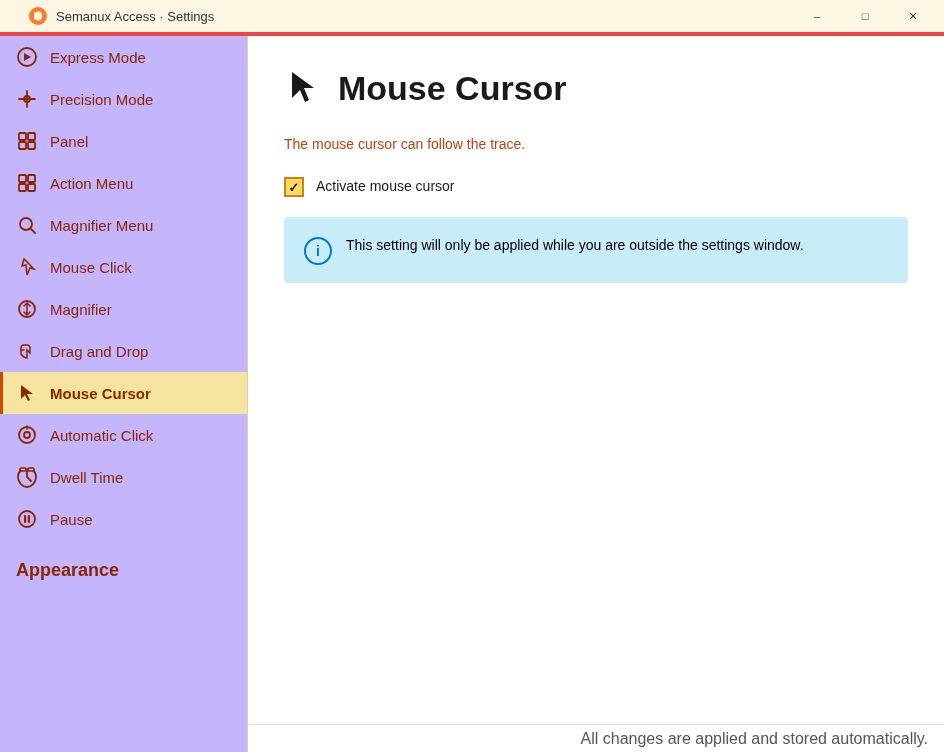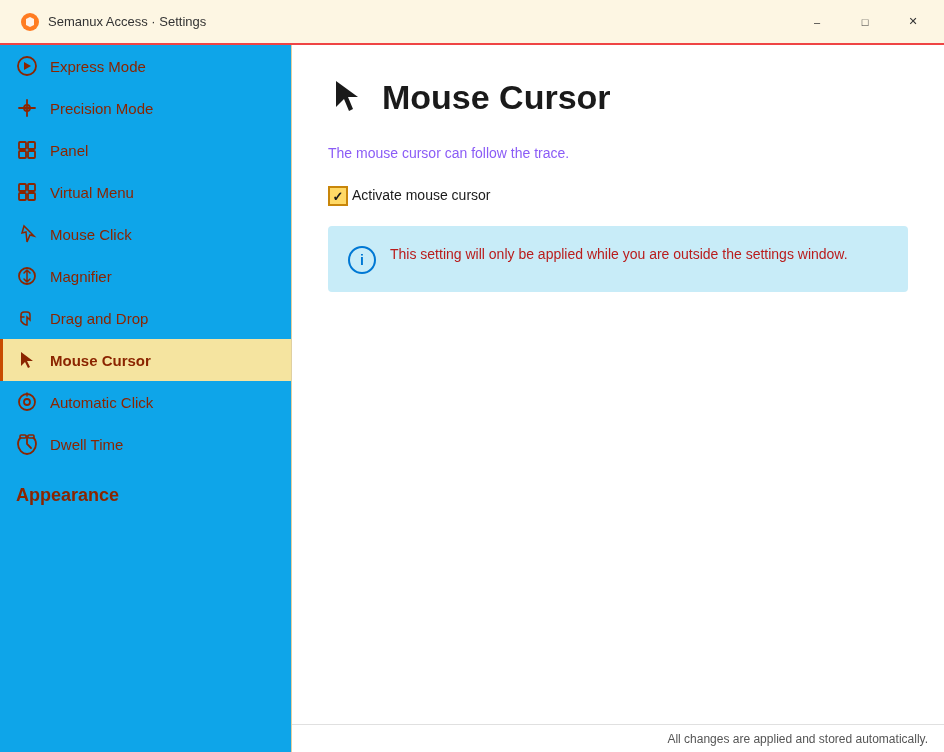--- a/index.html
+++ b/index.html
@@ -12,23 +12,23 @@
       display: flex;
       flex-direction: column;
     }
 
     
     .titlebar {
       display: flex;
       align-items: center;
       justify-content: space-between;
       background: #fdf6e3;
-      height: 45px;
-      padding: 0 8px 0 20px;
-      border-bottom: 2px solid #ef4444;
+      height: 36px;
+      padding: 0 8px 0 28px;
+      border-bottom: 4px solid #ef4444;
       flex-shrink: 0;
     }
     .titlebar-left {
       display: flex;
       align-items: center;
       gap: 8px;
     }
     .titlebar-logo {
       width: 20px;
       height: 20px;
@@ -57,22 +57,22 @@
 
     
     .app-container {
       display: flex;
       flex: 1;
       overflow: hidden;
     }
 
     
     .sidebar {
-      width: 292px;
-      background: #0ea5e9;
+      width: 248px;
+      background: #c4b5fd;
       border-right: 1px solid #e0d0a0;
       display: flex;
       flex-direction: column;
       overflow-y: auto;
       flex-shrink: 0;
     }
     .sidebar-scroll {
       flex: 1;
       overflow-y: auto;
     }
@@ -143,27 +143,27 @@
       font-size: 36px;
       color: #1a1a1a;
     }
     .page-title {
       font-size: 34px;
       font-weight: 600;
       color: #1a1a1a;
     }
     .page-description {
       font-size: 14px;
-      color: #8b5cf6;
+      color: #c2410c;
       margin-bottom: 24px;
     }
     .checkbox-row {
       display: flex;
       align-items: flex-end;
-      gap: 4px;
+      gap: 12px;
       margin-bottom: 20px;
     }
     .checkbox-custom {
       width: 20px;
       height: 20px;
       border: 2px solid #c8860a;
       background: #ffd966;
       flex-shrink: 0;
       margin-top: 1px;
       display: flex;
@@ -203,37 +203,37 @@
       align-items: center;
       justify-content: center;
       flex-shrink: 0;
       color: #0078d4;
       font-size: 14px;
       font-weight: 700;
       margin-top: 2px;
     }
     .info-text {
       font-size: 14px;
-      color: #b91c1c;
+      color: #000000;
       line-height: 1.5;
     }
 
     
     .status-bar {
       height: 28px;
       background: white;
       border-top: 1px solid #e0e0e0;
       display: flex;
       align-items: center;
       justify-content: flex-end;
       padding: 0 16px;
       flex-shrink: 0;
     }
     .status-text {
-      font-size: 12px;
+      font-size: 16px;
       color: #555;
     }
 
     
     svg { display: block; }
   </style>
 </head>
 <body>
 
 <div class="titlebar">
@@ -290,23 +290,32 @@
 
       <div class="sidebar-item">
         <span class="sidebar-icon">
           <svg width="22" height="22" viewBox="0 0 22 22" fill="none">
             <rect x="3" y="3" width="7" height="7" stroke="#8b2500" stroke-width="1.8" rx="1"></rect>
             <rect x="12" y="3" width="7" height="7" stroke="#8b2500" stroke-width="1.8" rx="1"></rect>
             <rect x="3" y="12" width="7" height="7" stroke="#8b2500" stroke-width="1.8" rx="1"></rect>
             <rect x="12" y="12" width="7" height="7" stroke="#8b2500" stroke-width="1.8" rx="1"></rect>
           </svg>
         </span>
-        <span>Virtual Menu</span>
-      </div>
-
+        <span>Action Menu</span>
+      </div>
+
+      <div class="sidebar-item">
+        <span class="sidebar-icon">
+          <svg width="22" height="22" viewBox="0 0 22 22" fill="none">
+            <circle cx="10" cy="10" r="6" stroke="#8b2500" stroke-width="1.8"></circle>
+            <path d="M15 15 L19 19" stroke="#8b2500" stroke-width="1.8" stroke-linecap="round"></path>
+          </svg>
+        </span>
+        <span>Magnifier Menu</span>
+      </div>
 
       <div class="sidebar-item">
         <span class="sidebar-icon">
           <svg width="22" height="22" viewBox="0 0 22 22" fill="none">
             <path d="M8 3 L6 10 L10 9 L11 19 L14 12 L18 13 Z" stroke="#8b2500" stroke-width="1.5" fill="none"></path>
           </svg>
         </span>
         <span>Mouse Click</span>
       </div>
 
@@ -356,20 +365,30 @@
           <svg width="22" height="22" viewBox="0 0 22 22" fill="none">
             <path d="M11 3 L11 11 L15 15" stroke="#8b2500" stroke-width="1.8" stroke-linecap="round"></path>
             <rect x="4" y="2" width="6" height="3" rx="1" stroke="#8b2500" stroke-width="1.5"></rect>
             <rect x="12" y="2" width="6" height="3" rx="1" stroke="#8b2500" stroke-width="1.5"></rect>
             <path d="M5 4 C3 6 2 8.5 2 11 C2 16.5 6.5 21 11 21 C15.5 21 20 16.5 20 11 C20 8.5 19 6 17 4" stroke="#8b2500" stroke-width="1.8" fill="none"></path>
           </svg>
         </span>
         <span>Dwell Time</span>
       </div>
 
+      <div class="sidebar-item">
+        <span class="sidebar-icon">
+          <svg width="22" height="22" viewBox="0 0 22 22" fill="none">
+            <circle cx="11" cy="11" r="8" stroke="#8b2500" stroke-width="1.8"></circle>
+            <rect x="8" y="7" width="2.2" height="8" rx="1" fill="#8b2500"></rect>
+            <rect x="11.8" y="7" width="2.2" height="8" rx="1" fill="#8b2500"></rect>
+          </svg>
+        </span>
+        <span>Pause</span>
+      </div>
 
       <div class="sidebar-section-header">Appearance</div>
 
     </div>
   </div>
 
   <div class="main-panel">
     <div class="main-content">
 
       <div class="page-header">

